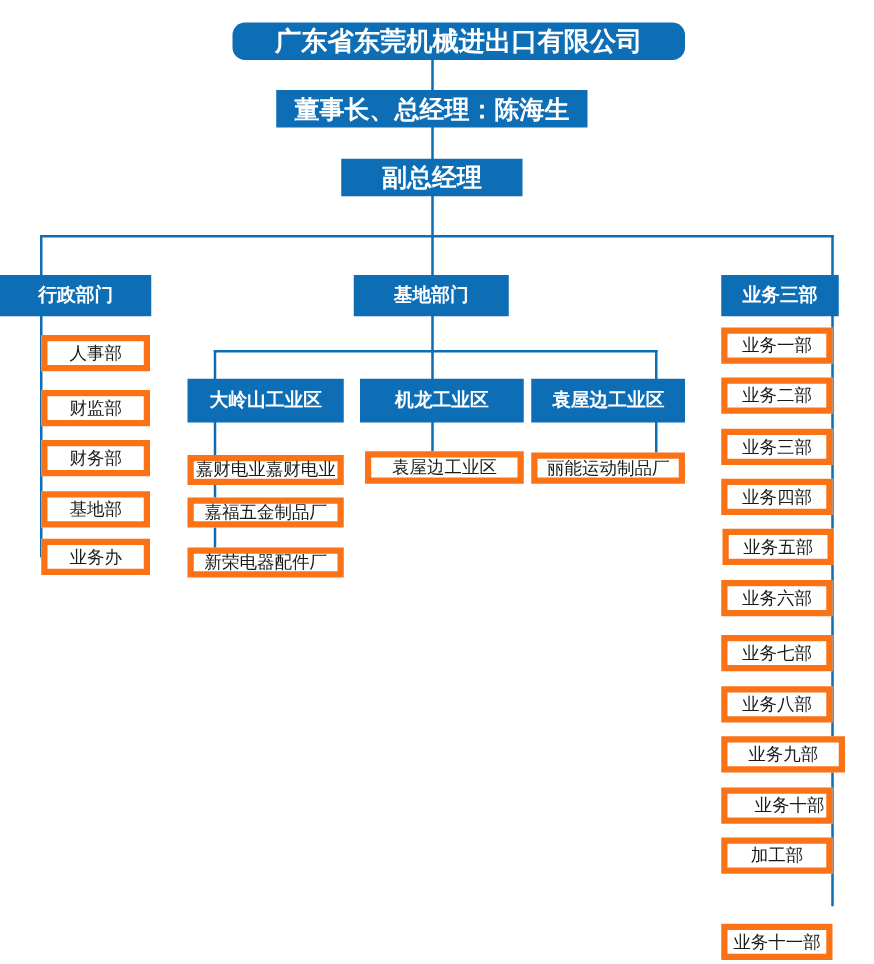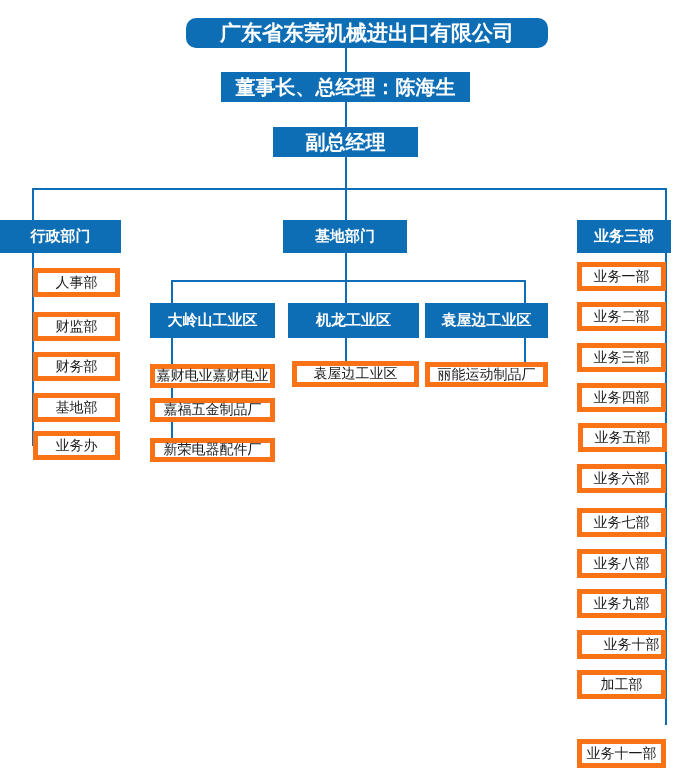--- a/index.html
+++ b/index.html
@@ -91,18 +91,18 @@
   <div class="node-white" style="left:425px; top:362px; width:123px; height:25px;">丽能运动制品厂</div>
 
   <div class="node-white" style="left:577px; top:262px; width:89px; height:29px;">业务一部</div>
   <div class="node-white" style="left:577px; top:302px; width:89px; height:29px;">业务二部</div>
   <div class="node-white" style="left:577px; top:343px; width:89px; height:29px;">业务三部</div>
   <div class="node-white" style="left:577px; top:383px; width:89px; height:29px;">业务四部</div>
   <div class="node-white" style="left:578px; top:423px; width:89px; height:29px;">业务五部</div>
   <div class="node-white" style="left:577px; top:464px; width:89px; height:29px;">业务六部</div>
   <div class="node-white" style="left:577px; top:508px; width:89px; height:29px;">业务七部</div>
   <div class="node-white" style="left:577px; top:549px; width:89px; height:29px;">业务八部</div>
-  <div class="node-white" style="left:577px; top:589px; width:89px; height:29px;">业务九部</div>
+  <div class="node-white" style="left:577px; top:589px; width:99px; height:29px;">业务九部</div>
   <div class="node-white" style="left:577px; top:630px; width:89px; height:29px;padding-left:20px;">业务十部</div>
   <div class="node-white" style="left:577px; top:670px; width:89px; height:29px;">加工部</div>
   <div class="node-white" style="left:577px; top:710px; width:89px; height:29px;margin-top:29px;">业务十一部</div>
 
 </div>
 
 </body></html>

